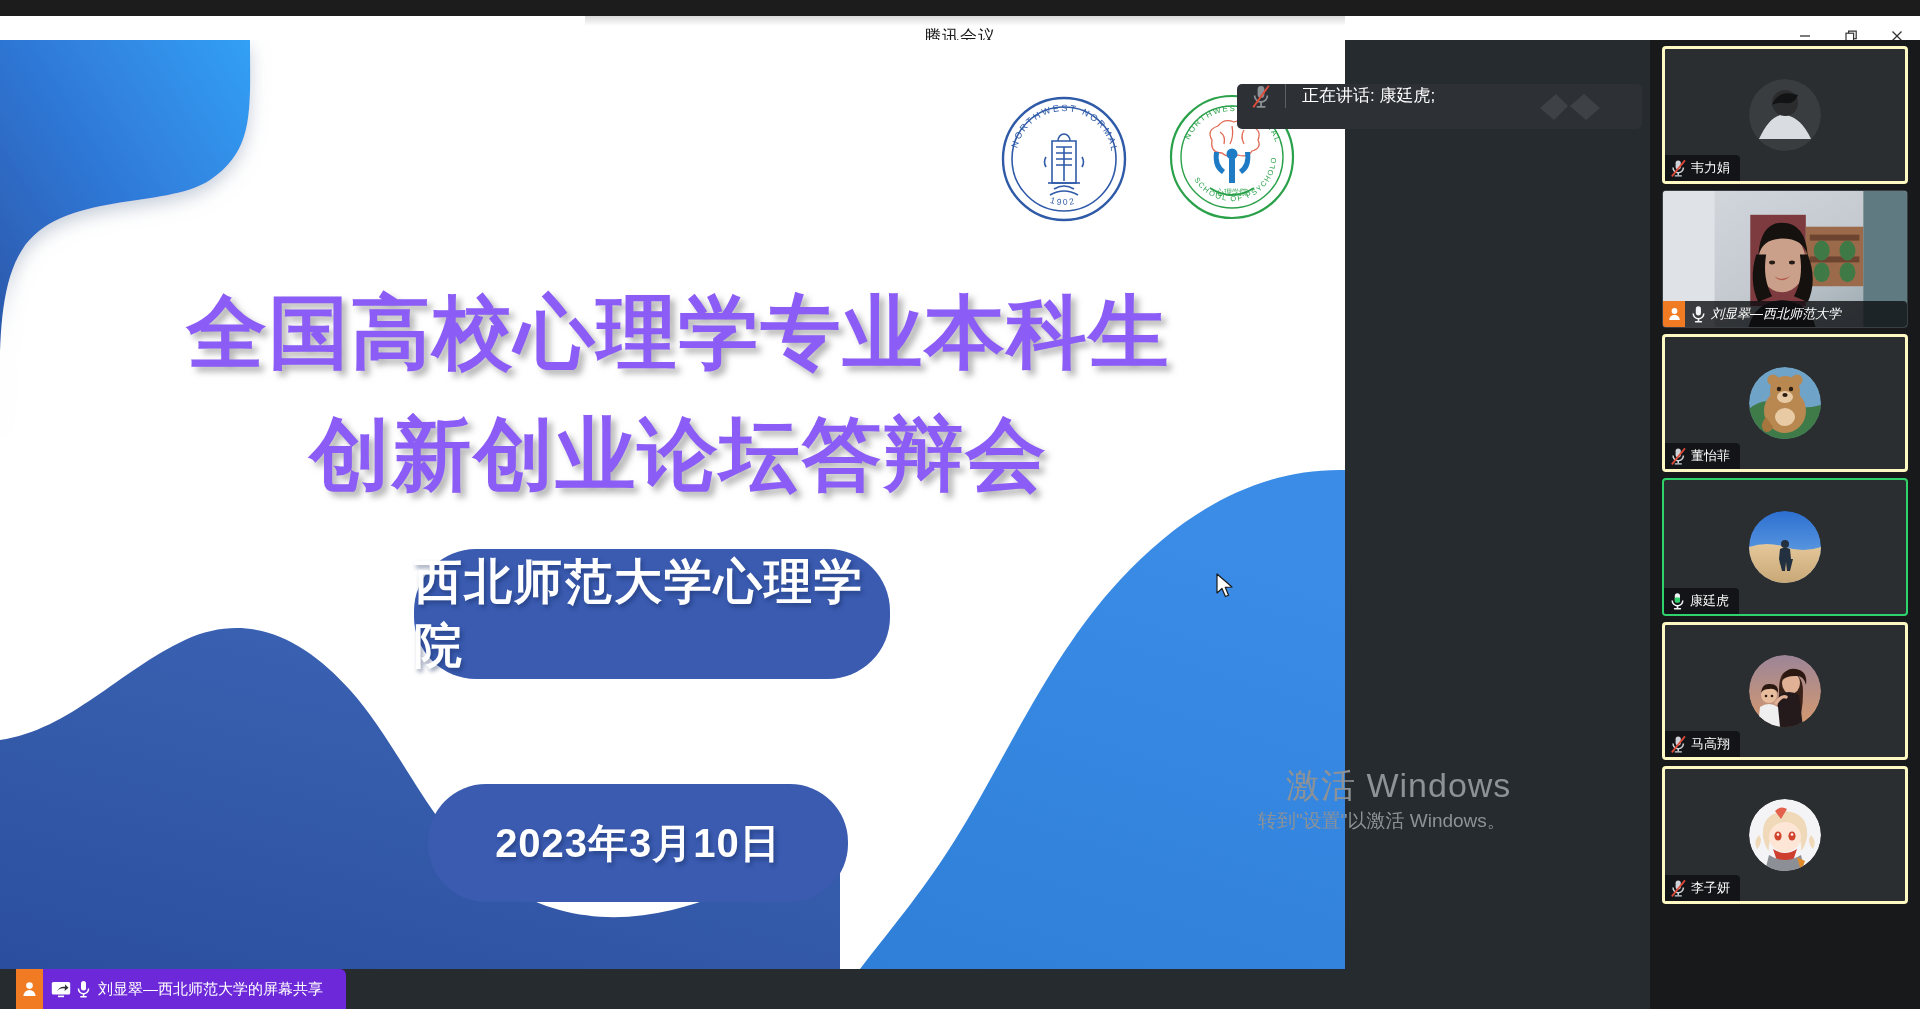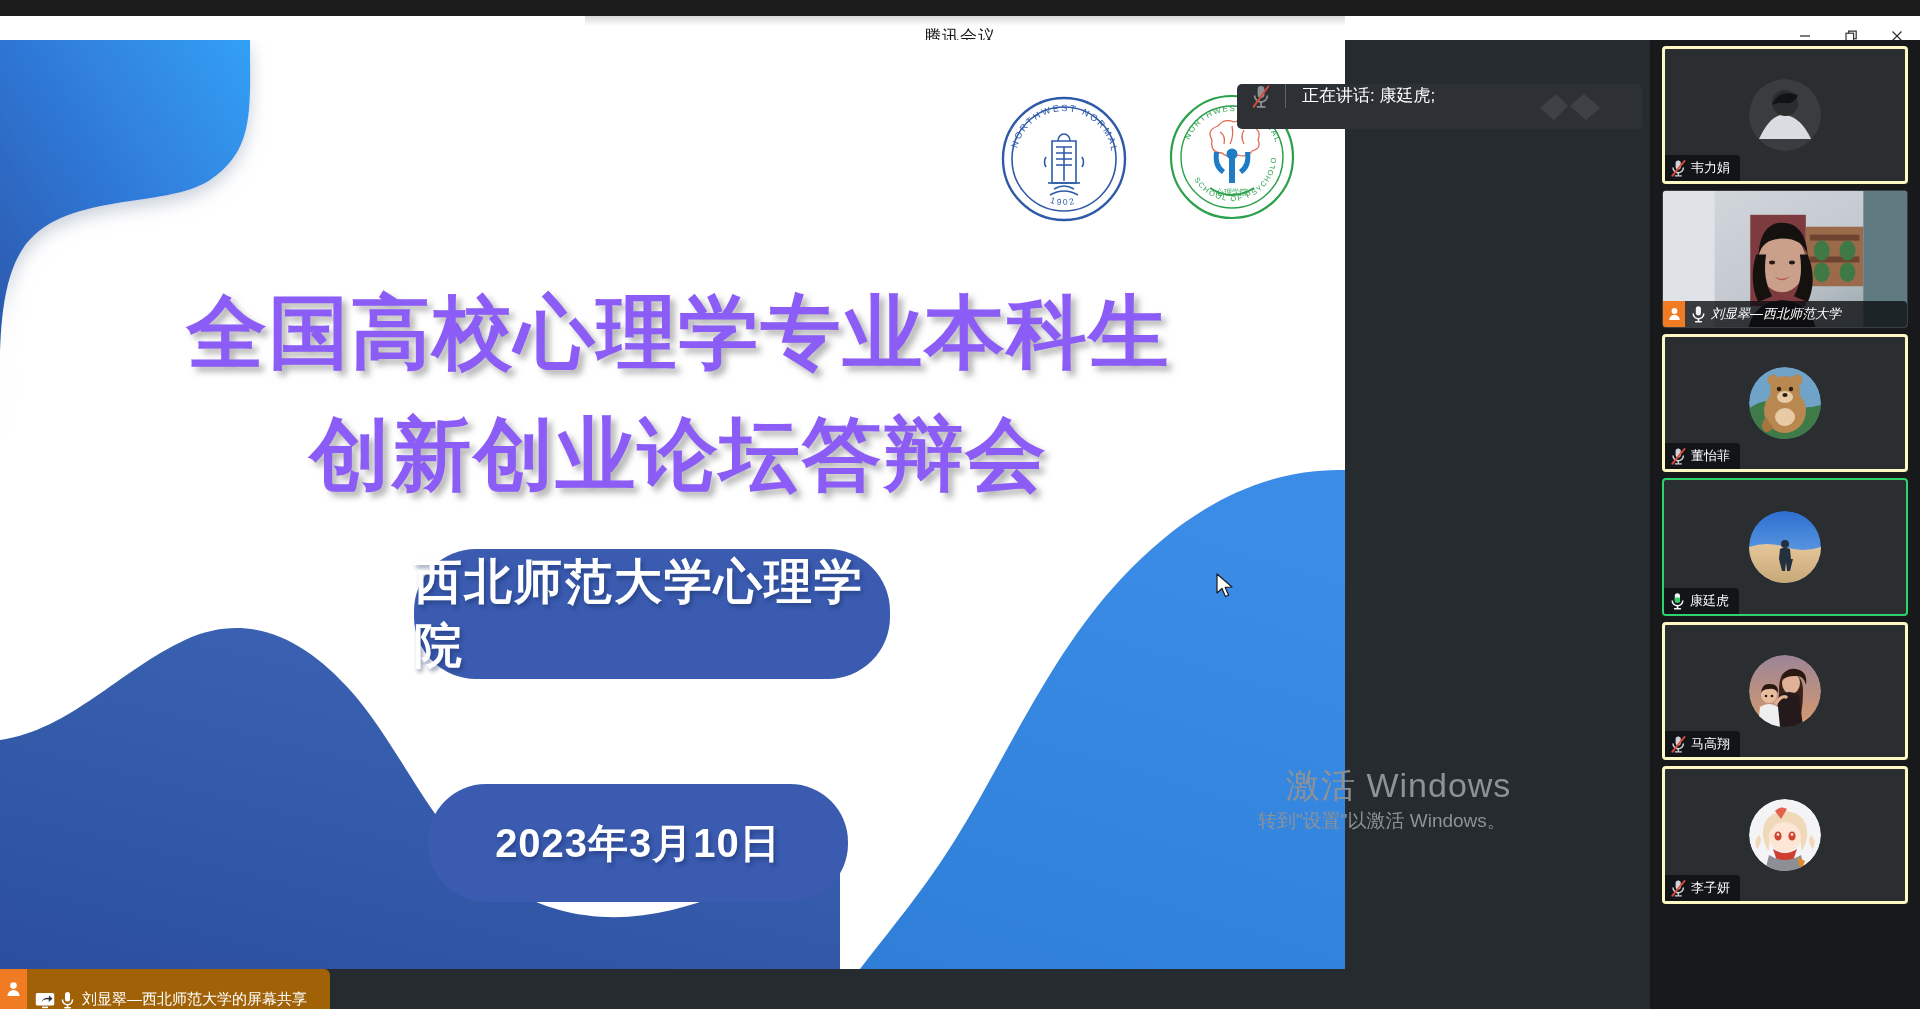--- a/index.html
+++ b/index.html
@@ -96,23 +96,23 @@
   .speak-banner .mic-wrap{ width:48px; display:flex; align-items:center; justify-content:center; }
   .speak-banner .divider{ width:1px; height:24px; background:#5c6166; }
   .speak-banner .speak-text{
     color:#ffffff; font-size:17px; margin-left:16px; white-space:nowrap;
     font-family:"Liberation Sans","DejaVu Sans",sans-serif;
   }
   .speak-banner .wm-logo{ position:absolute; right:14px; top:8px; opacity:.28; }
 
   
   .share-indicator{
-    position:absolute; left:0; top:969px; width:330px; height:40px;
-    background:#a16207; border-top-right-radius:6px;
-    display:flex; align-items:flex-end;
+    position:absolute; left:16px; top:969px; width:330px; height:40px;
+    background:#6d28d9; border-top-right-radius:6px;
+    display:flex; align-items:center;
   }
   .host-badge{
     width:27px; height:40px; background:#f07b22;
     display:flex; align-items:center; justify-content:center;
   }
   .share-icons{ display:flex; align-items:center; gap:6px; margin-left:8px; }
   .share-name{
     color:#fff; font-size:15px; margin-left:8px; white-space:nowrap;
     font-family:"Liberation Sans","DejaVu Sans",sans-serif;
   }

